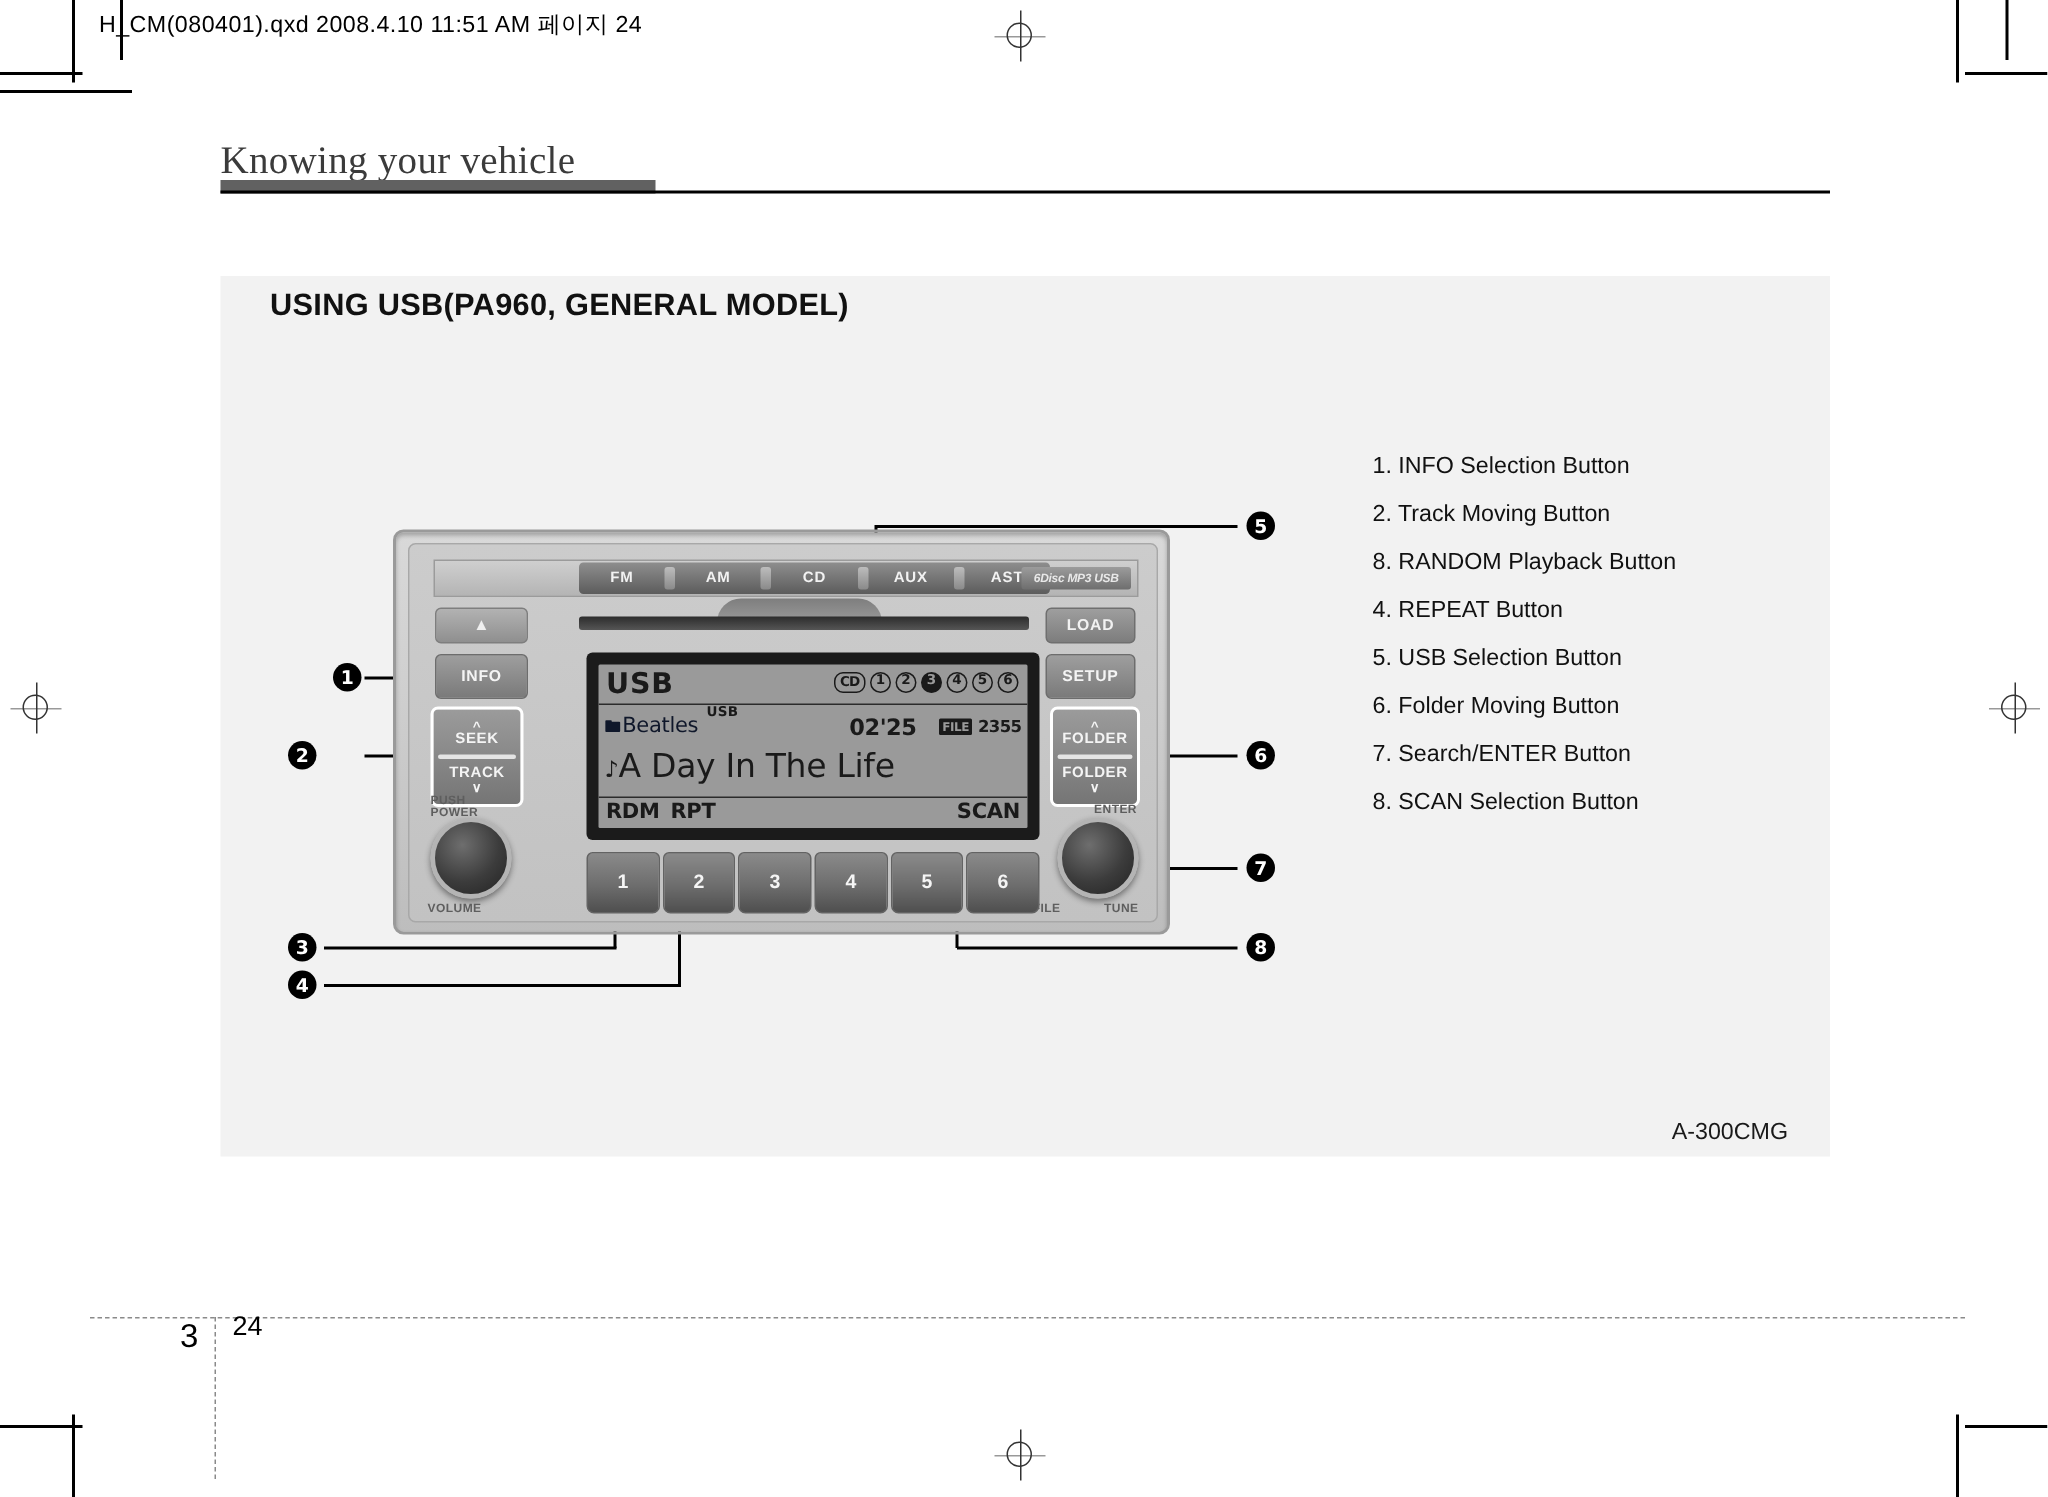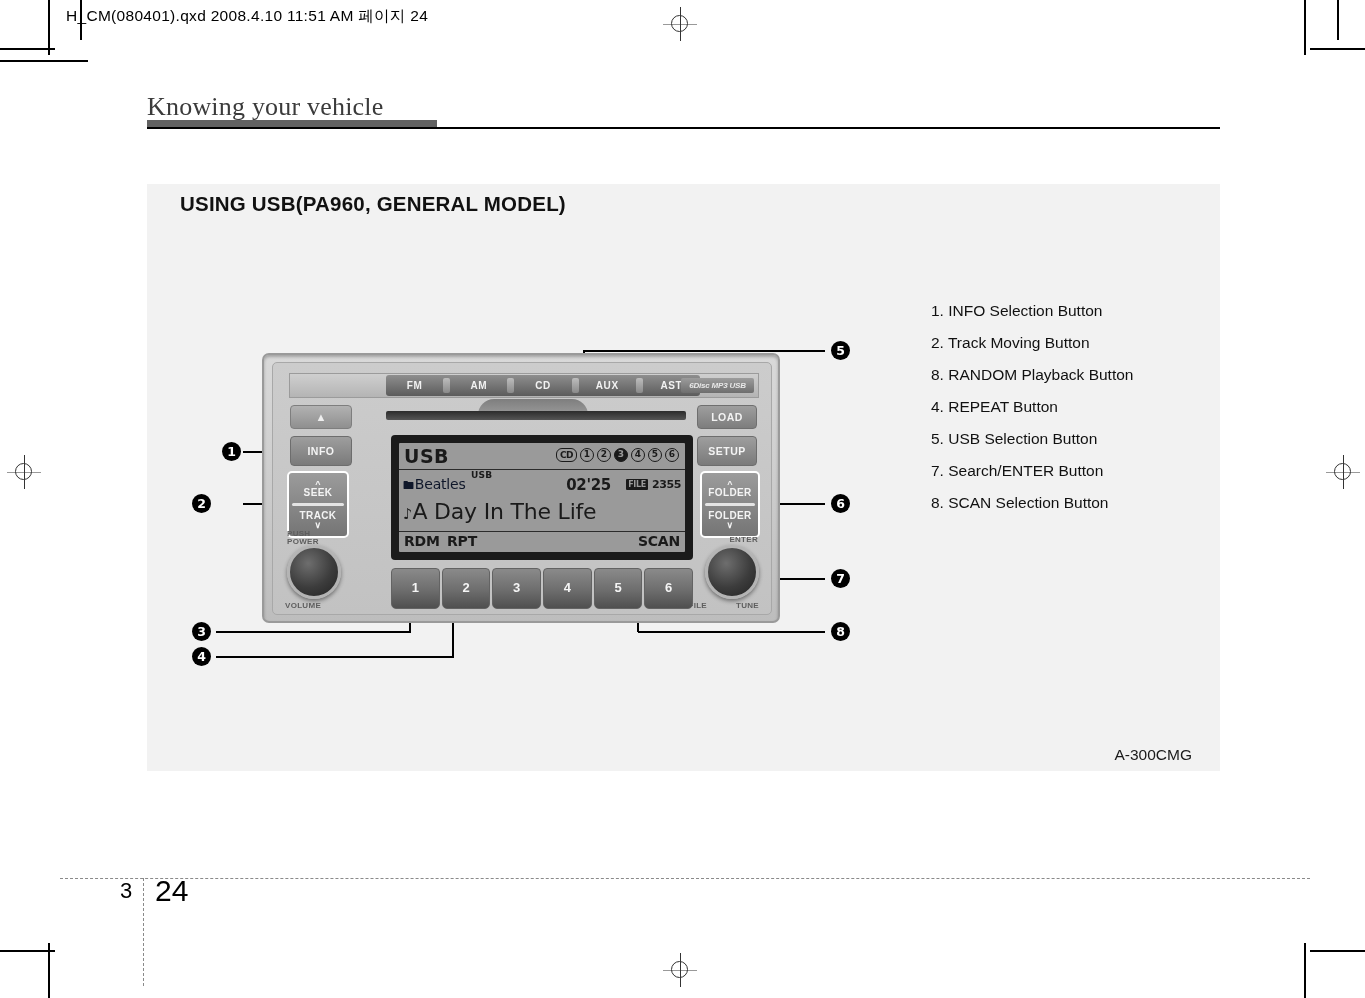--- a/index.html
+++ b/index.html
@@ -107,21 +107,21 @@
     position: absolute;
     right: 28px;
     bottom: 7px;
     font-size: 15.5px;
     color: #1a1a1a;
   }
 
   
   .legend {
     position: absolute;
-    left: 784px;
+    left: 768px;
     top: 111px;
     width: 300px;
   }
   .legend-item {
     font-size: 15.5px;
     color: #111;
     line-height: 32px;
     white-space: nowrap;
   }
 
@@ -513,21 +513,21 @@
     position: absolute;
     left: 120px;
     top: 878px;
     font-size: 22px;
     color: #000;
   }
   .page-number {
     position: absolute;
     left: 155px;
     top: 874px;
-    font-size: 30px;
+    font-size: 18px;
     color: #000;
   }
 </style>
 </head>
 <body>
 
 <div class="crop-line" style="left:48px;top:0;width:1.6px;height:55px;"></div>
 <div class="crop-line" style="left:0;top:48px;width:55px;height:1.6px;"></div>
 <div class="crop-line" style="left:80px;top:0;width:1.6px;height:40px;"></div>
 <div class="crop-line" style="left:0;top:60px;width:88px;height:1.6px;"></div>
@@ -571,20 +571,21 @@
 <div class="panel">
   <div class="panel-title">USING USB(PA960, GENERAL MODEL)</div>
   <div class="panel-code">A-300CMG</div>
 
   <div class="legend">
     <div class="legend-item">1. INFO Selection Button</div>
     <div class="legend-item">2. Track Moving Button</div>
     <div class="legend-item">8. RANDOM Playback Button</div>
     <div class="legend-item">4. REPEAT Button</div>
     <div class="legend-item">5. USB Selection Button</div>
+    <div class="legend-item">6. Folder Moving Button</div>
     <div class="legend-item">7. Search/ENTER Button</div>
     <div class="legend-item">8. SCAN Selection Button</div>
   </div>
 </div>
 
 <div class="leader" style="left:243px;top:451px;width:88px;height:1.6px;"></div>
 
 <div class="leader" style="left:243px;top:503px;width:72px;height:1.6px;"></div>
 
 <div class="leader" style="left:216px;top:631px;width:195px;height:1.6px;"></div>

